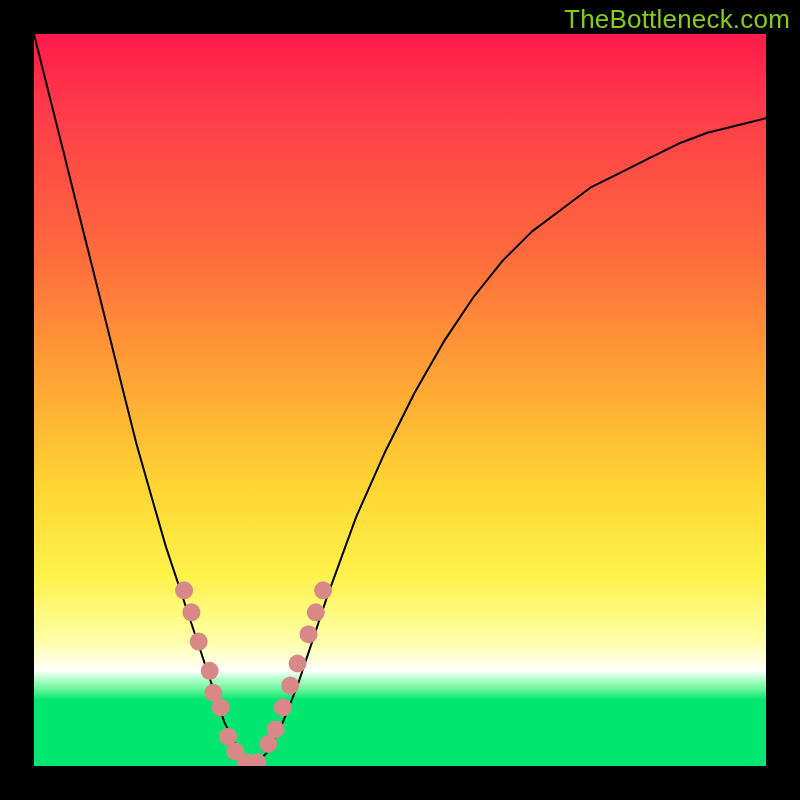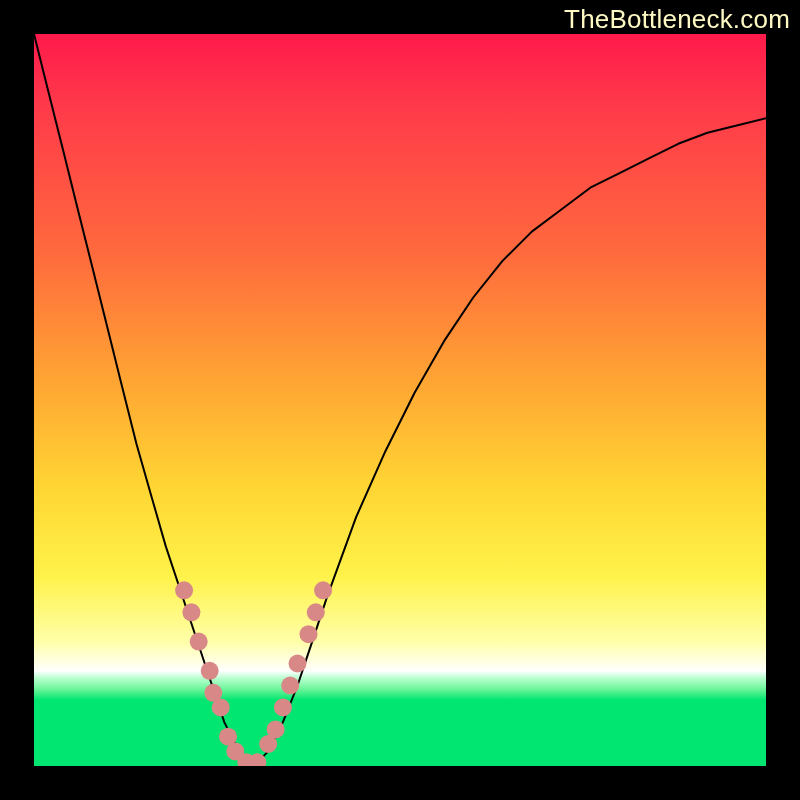--- a/index.html
+++ b/index.html
@@ -14,21 +14,21 @@
   .frame {
     position: relative;
     width: 800px;
     height: 800px;
     background: #000;
   }
   .watermark {
     position: absolute;
     top: 4px;
     right: 10px;
-    color: #fef9c3;
+    color: #84cc16;
     font-size: 26px;
     font-weight: 400;
     letter-spacing: 0.2px;
     z-index: 5;
     margin-left: 24px;
   }
   .plot-area {
     position: absolute;
     left: 34px;
     top: 34px;

